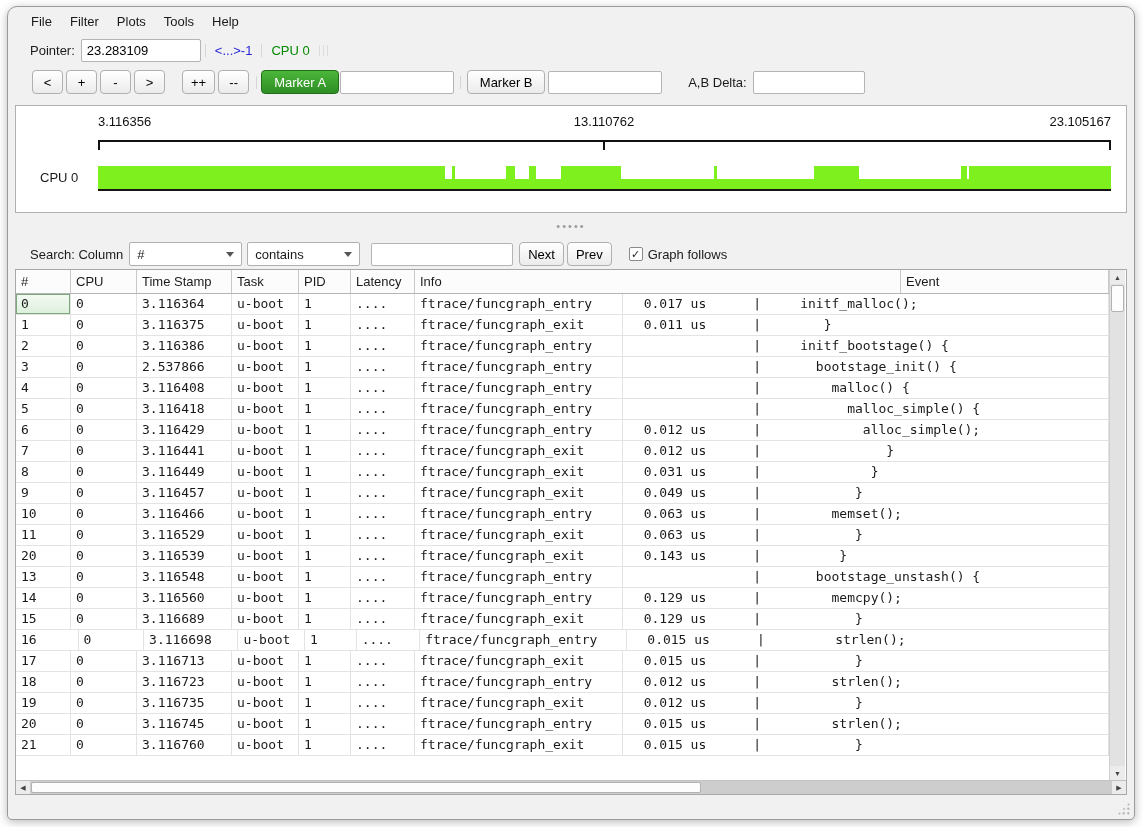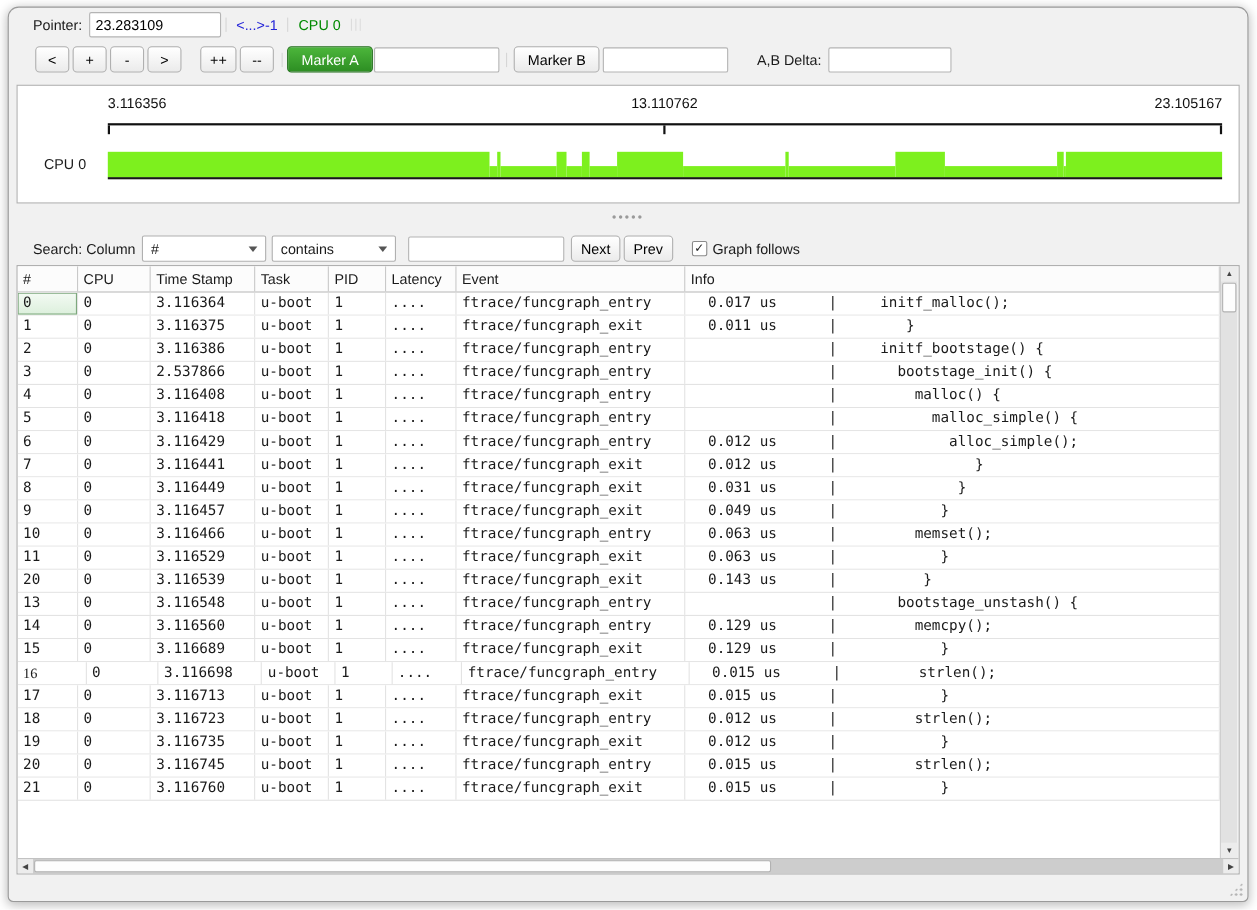--- a/index.html
+++ b/index.html
@@ -125,20 +125,27 @@
     background-image:radial-gradient(circle,#b3b3b3 1.1px,transparent 1.3px);
     background-size:4.5px 4.5px; clip-path:polygon(100% 0,100% 100%,0 100%);
   }
 </style>
 </head>
 <body>
 
 <div class="frame">
 
 
+  <div class="menubar">
+      <span class="menu-item">File</span>
+      <span class="menu-item">Filter</span>
+      <span class="menu-item">Plots</span>
+      <span class="menu-item">Tools</span>
+      <span class="menu-item">Help</span>
+    </div>
 
   <div class="row-pointer">
     <span class="lbl">Pointer:</span>
     <input class="txt" style="width: 120px;" value="23.283109">
     <span class="tick"></span>
     <span class="blue">&lt;...&gt;-1</span>
     <span class="tick"></span>
     <span class="green-text">CPU 0</span>
     <span class="handle3">
         <i></i>
@@ -222,22 +229,22 @@
   <div class="table-panel">
     <div class="table-main">
       <div class="grid">
         <div class="thead" id="thead">
             <div class="hcell" style="width: 55px;">#</div>
             <div class="hcell" style="width: 66px;">CPU</div>
             <div class="hcell" style="width: 95px;">Time Stamp</div>
             <div class="hcell" style="width: 67px;">Task</div>
             <div class="hcell" style="width: 52px;">PID</div>
             <div class="hcell" style="width: 64px;">Latency</div>
+            <div class="hcell" style="width: 486px;">Info</div>
             <div class="hcell" style="width: 208px;">Event</div>
-            <div class="hcell" style="width: 486px;">Info</div>
           </div>
         <div class="rows" id="trows">
             <div class="trow">
               <div class="tcell sel" style="width: 55px;">0</div>
               <div class="tcell" style="width: 66px;">0</div>
               <div class="tcell" style="width: 95px;">3.116364</div>
               <div class="tcell" style="width: 67px;">u-boot</div>
               <div class="tcell" style="width: 52px;">1</div>
               <div class="tcell" style="width: 64px;">....</div>
               <div class="tcell" style="width: 208px;">ftrace/funcgraph_entry</div>
@@ -387,21 +394,21 @@
               <div class="tcell" style="width: 55px;">15</div>
               <div class="tcell" style="width: 66px;">0</div>
               <div class="tcell" style="width: 95px;">3.116689</div>
               <div class="tcell" style="width: 67px;">u-boot</div>
               <div class="tcell" style="width: 52px;">1</div>
               <div class="tcell" style="width: 64px;">....</div>
               <div class="tcell" style="width: 208px;">ftrace/funcgraph_exit</div>
               <div class="tcell" style="width: 486px;">  0.129 us      |            }</div>
             </div>
             <div class="trow">
-              <div class="tcell" style="width: 63px; font-family: Liberation Serif, serif;">16</div>
+              <div class="tcell" style="width: 63px;">16</div>
               <div class="tcell" style="width: 66px;">0</div>
               <div class="tcell" style="width: 95px;">3.116698</div>
               <div class="tcell" style="width: 67px;">u-boot</div>
               <div class="tcell" style="width: 52px;">1</div>
               <div class="tcell" style="width: 64px;">....</div>
               <div class="tcell" style="width: 208px;">ftrace/funcgraph_entry</div>
               <div class="tcell" style="width: 486px;">  0.015 us      |         strlen();</div>
             </div>
             <div class="trow">
               <div class="tcell" style="width: 55px;">17</div>

